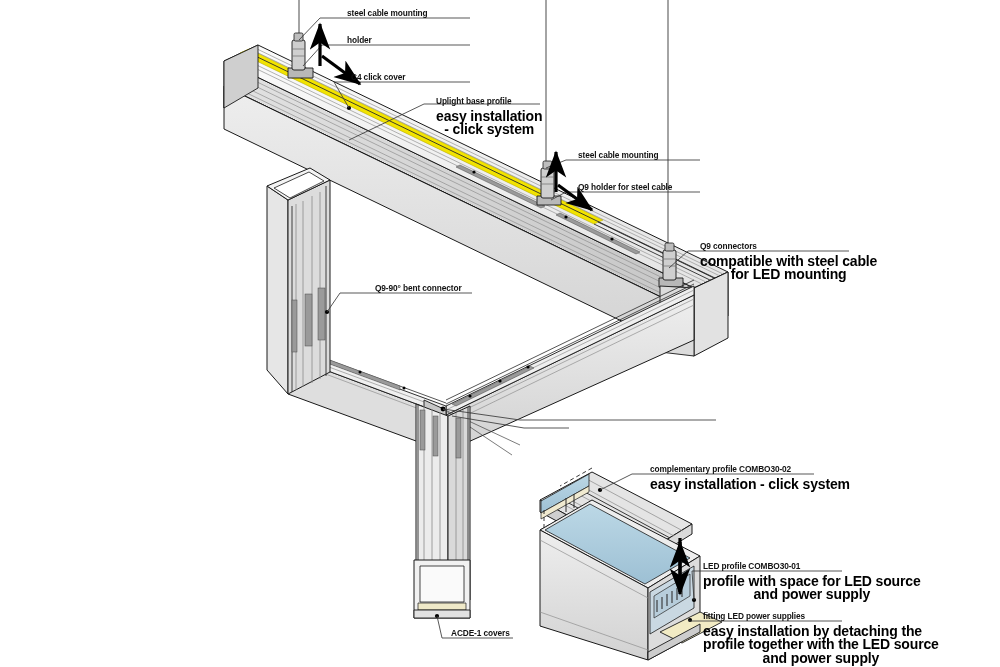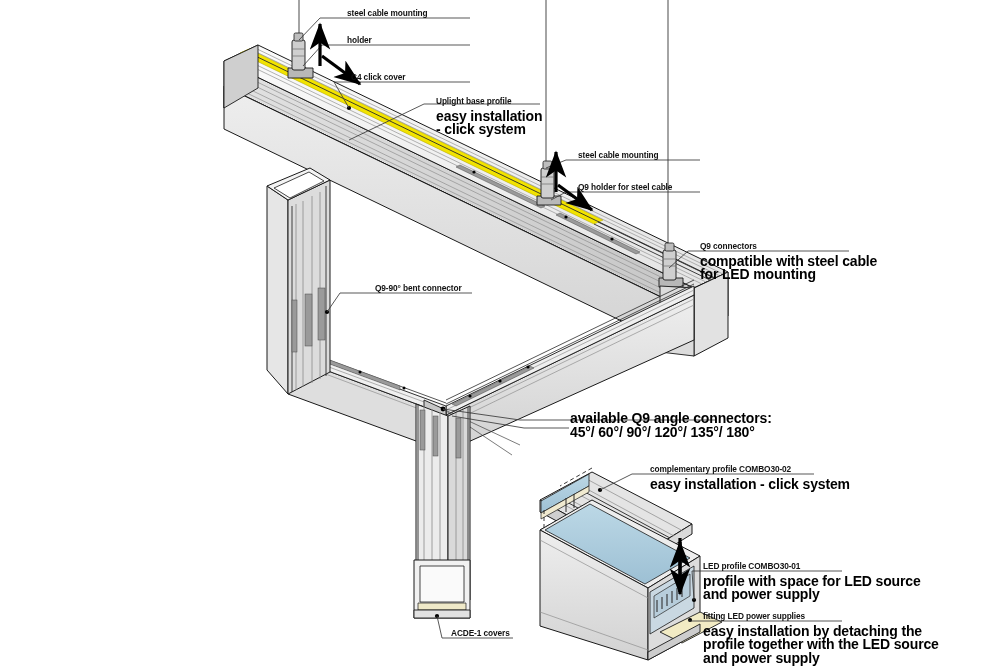--- a/index.html
+++ b/index.html
@@ -52,21 +52,21 @@
     display: block;
     font-family: "Liberation Sans", sans-serif;
     font-weight: 700;
     font-size: 14px;
     line-height: 12.6px;
     letter-spacing: -0.15px;
     color: #000;
     white-space: nowrap;
     margin-top: 2.5px;
   }
-  .callout .sub.tight { margin-top: 1px; }
+  .callout .sub.tight { margin-top: 1px; text-align: center; }
 </style>
 </head>
 <body>
 
 <div id="stage">
 
   <svg id="diagram" viewBox="0 0 1000 667" xmlns="http://www.w3.org/2000/svg">
     <defs>
       <marker id="arrowFill" markerWidth="9" markerHeight="9" refX="8" refY="3.2" orient="auto" markerUnits="strokeWidth">
         <path d="M0,0 L8.5,3.2 L0,6.4 L2.2,3.2 z" fill="#000"></path>
@@ -425,24 +425,20 @@
     <div class="callout" style="left:700px; top:241px;">
       <span class="ttl">Q9 connectors</span>
       <span class="sub">compatible with steel cable</span>
       <span class="sub tight">for LED mounting</span>
     </div>
 
     <div class="callout" style="left:353px; top:283px;margin-left:22px;">
       <span class="ttl">Q9-90° bent connector</span>
     </div>
 
-    <div class="callout" style="left:570px; top:412px;">
-      <span class="sub" style="margin-top:0;">available Q9 angle connectors:</span>
-      <span class="sub tight">45°/ 60°/ 90°/ 120°/ 135°/ 180°</span>
-    </div>
 
     <div class="callout" style="left:650px; top:464px;">
       <span class="ttl">complementary profile COMBO30-02</span>
       <span class="sub">easy installation - click system</span>
     </div>
 
     <div class="callout" style="left:703px; top:561px;">
       <span class="ttl">LED profile COMBO30-01</span>
       <span class="sub">profile with space for LED source</span>
       <span class="sub tight">and power supply</span>

